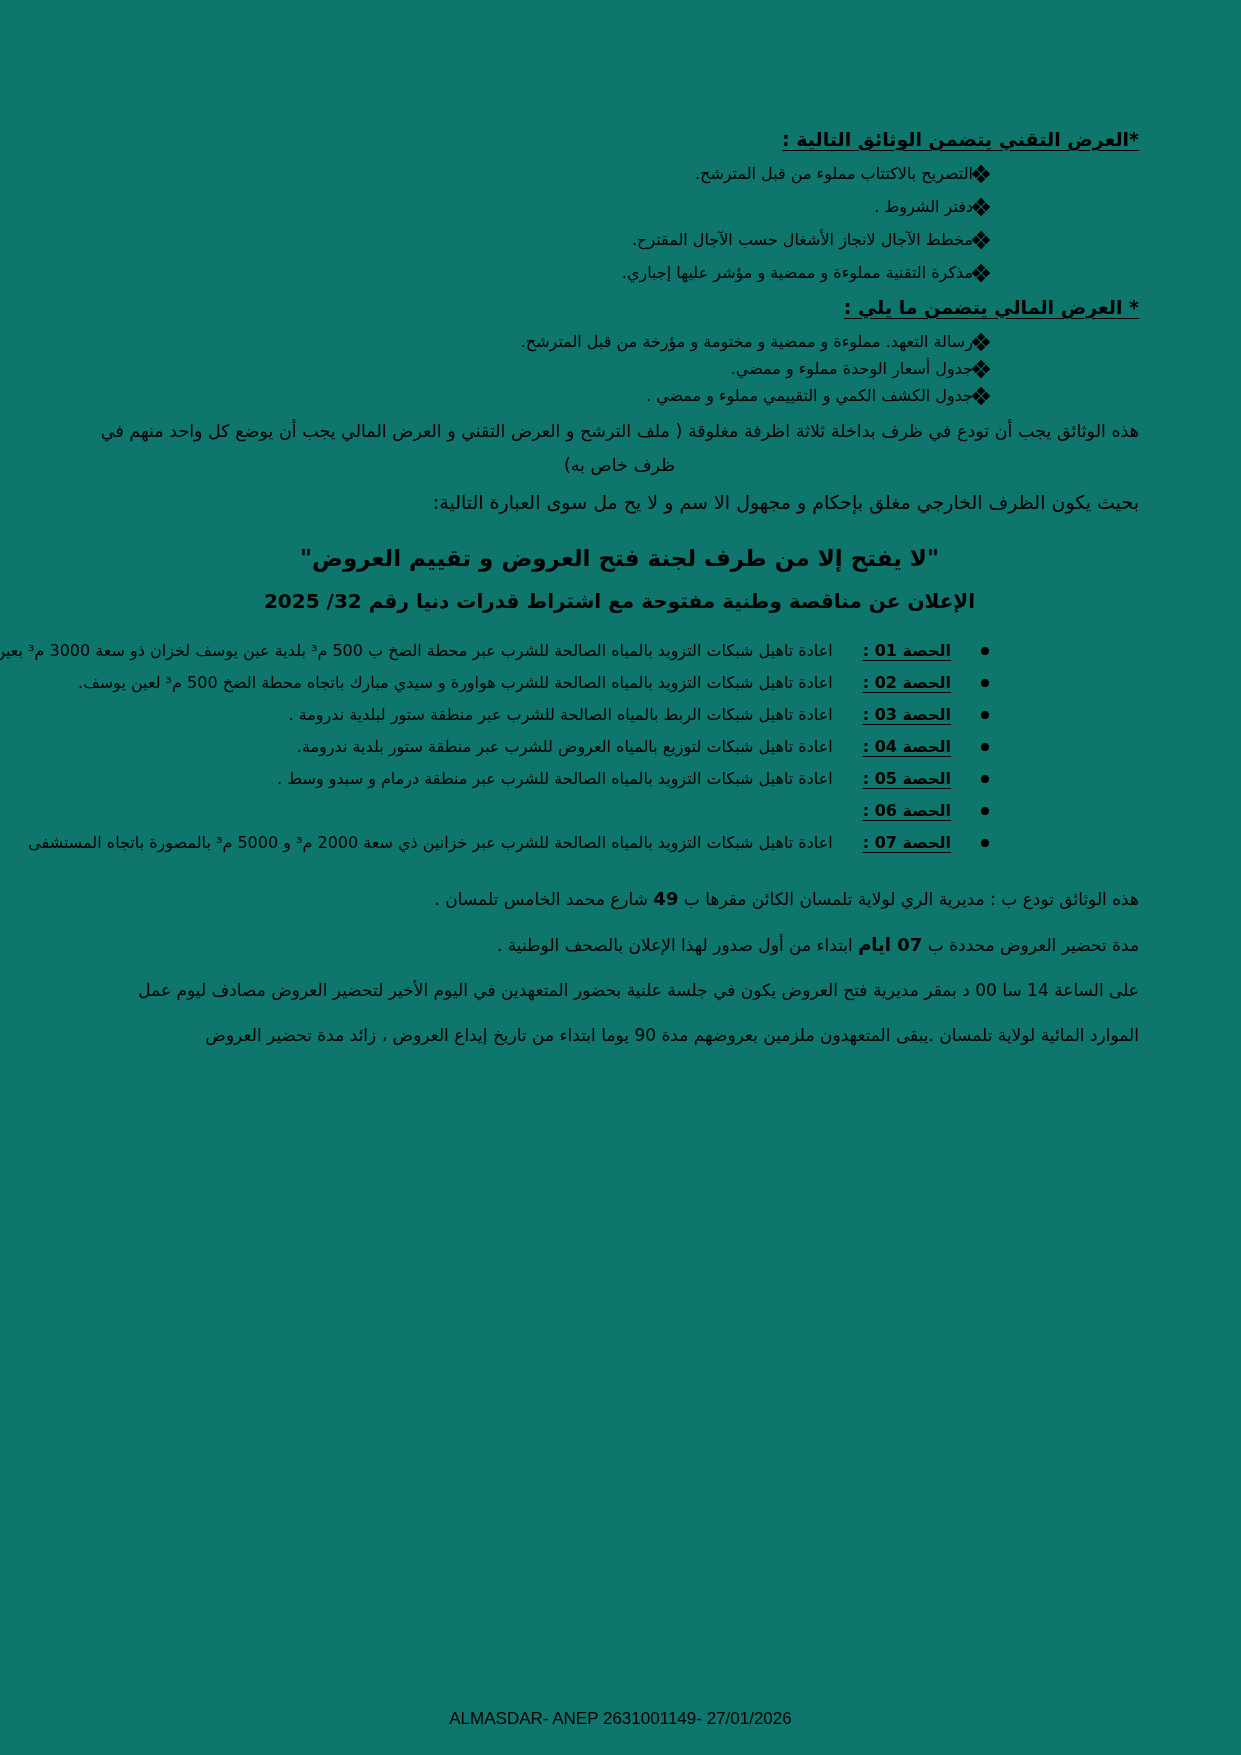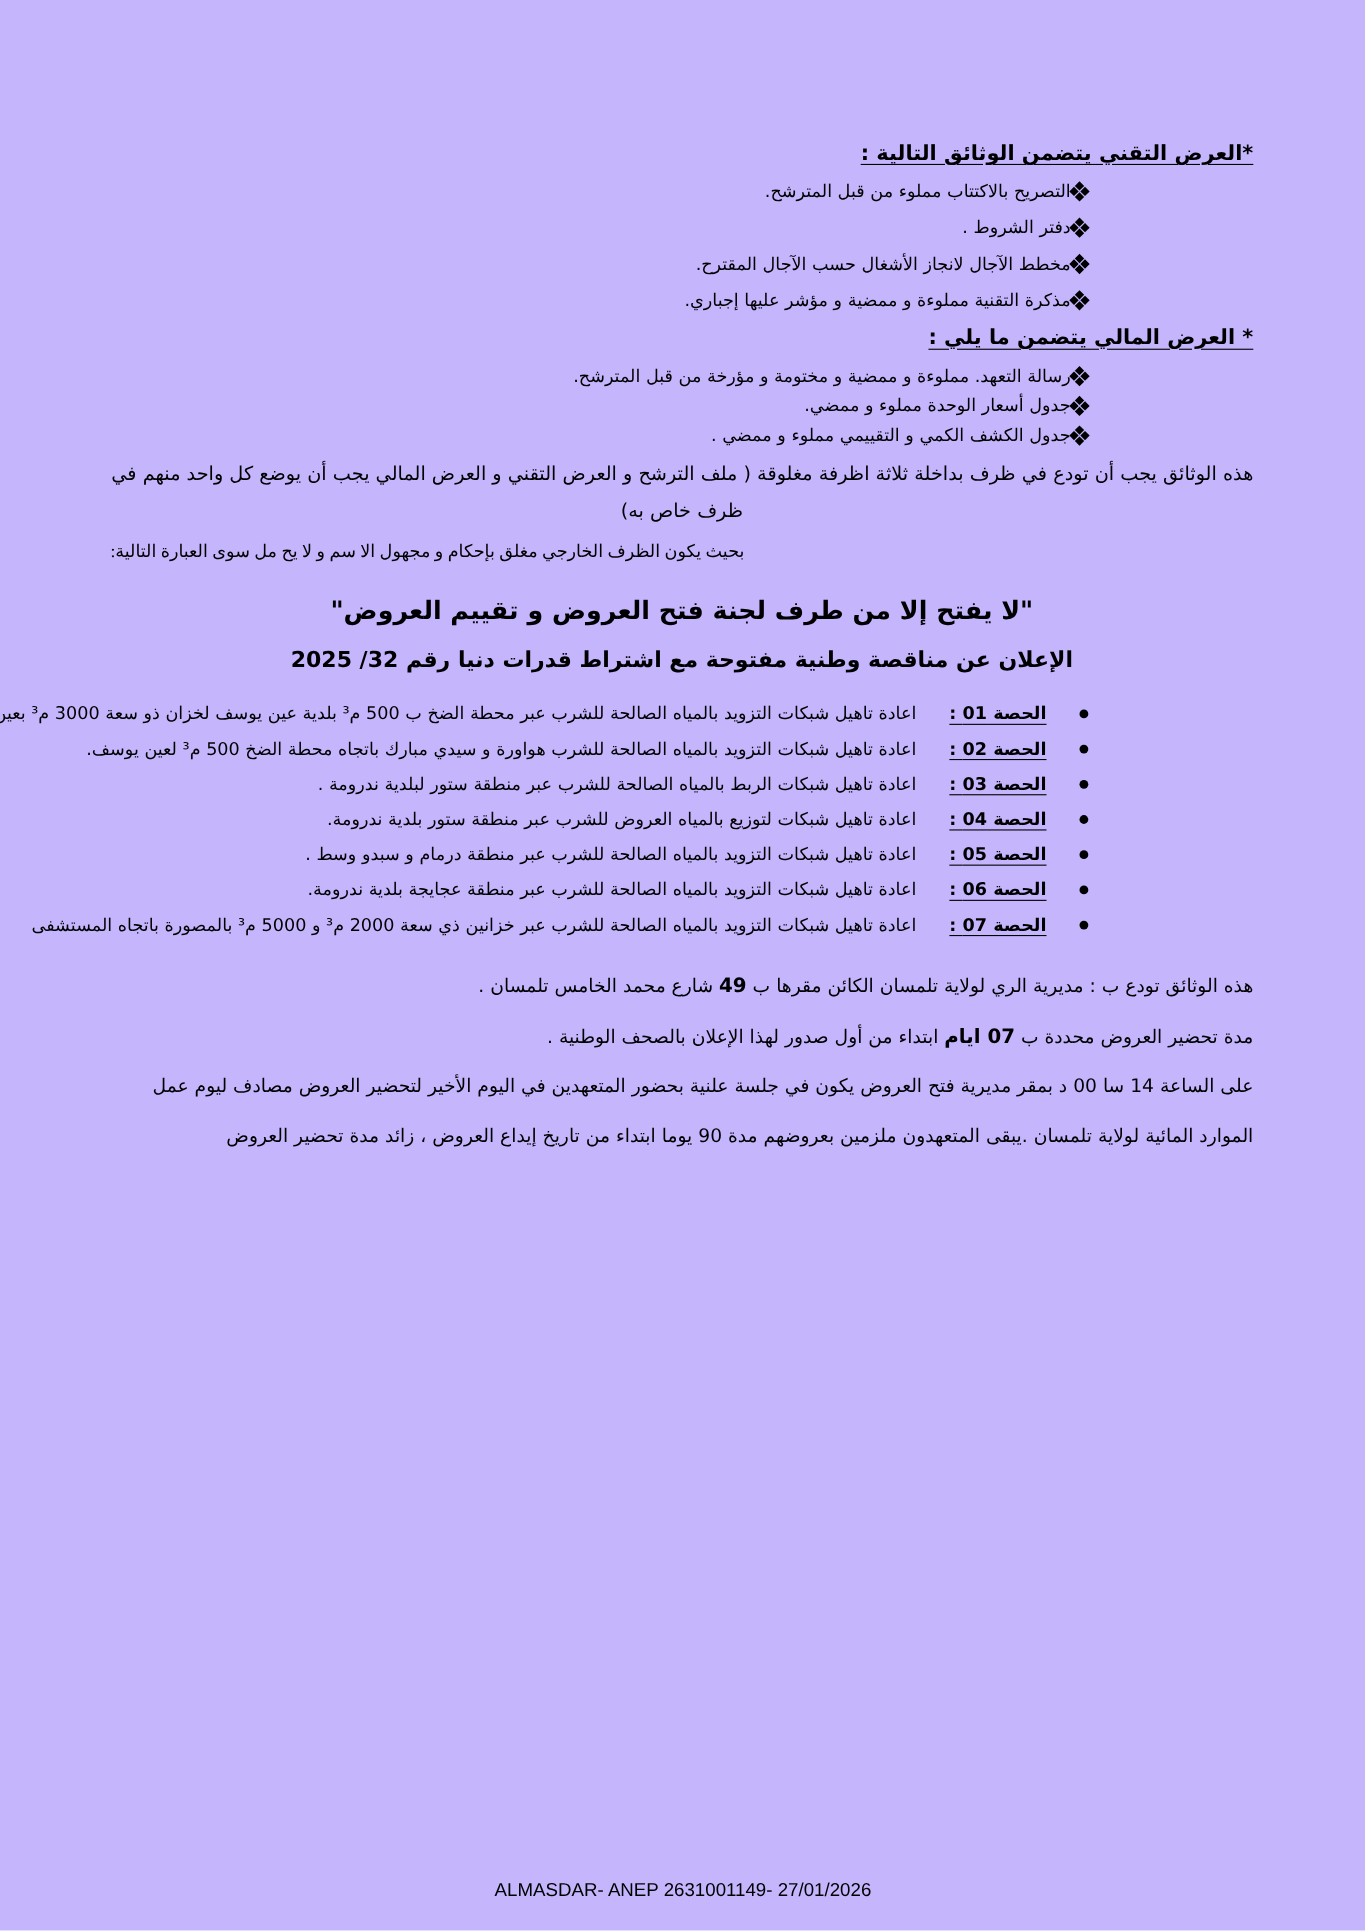--- a/index.html
+++ b/index.html
@@ -1,19 +1,19 @@
 <!DOCTYPE html>
 <html lang="ar"><head>
 <meta charset="utf-8">
 <style>
   html,body { margin:0; padding:0; background:#fff; }
   .page {
     position:relative;
     width:1241px; height:1755px;
-    background:#c4b5fd; color:#000;
+    background:#0f766e; color:#000;
     direction:rtl;
     font-family:"DejaVu Sans", sans-serif;
     overflow:hidden;
   }
   .content { padding:128px 102px 0 100px; }
 
   .sec-heading {
     font-size:19px; font-weight:bold;
     text-decoration:underline; text-underline-offset:4px;
     margin:0 0 14px 0; text-align:right;
@@ -29,21 +29,21 @@
   
   .diamond4 { position:relative; width:16px; height:16px; flex:none; }
   .diamond4 i { position:absolute; width:6px; height:6px; background:#000; transform:rotate(45deg); }
   .diamond4 i.t { left:5px; top:0; }
   .diamond4 i.b { left:5px; top:10px; }
   .diamond4 i.r { left:10px; top:5px; }
   .diamond4 i.l { left:0; top:5px; }
 
   .env-line1 { font-size:17.5px; margin:16px 0 0 0; text-align:right; white-space:nowrap; }
   .env-line2 { font-size:17.5px; margin:14px 0 0 0; text-align:center; }
-  .outer-note { font-size:16px; margin:16px 0 0 0; text-align:left;font-family:Liberation Serif, serif; }
+  .outer-note { font-size:19px; margin:16px 0 0 0; text-align:right; }
 
   .phrase {
     text-align:center; font-weight:bold; font-size:23px;
     margin:32px 0 0 0;
   }
   .tender-title {
     text-align:center; font-weight:bold; font-size:20px;
     margin:18px 0 0 0;
   }
 
@@ -173,21 +173,20 @@
         <span class="lot-desc">اعادة تاهيل شبكات لتوزيع بالمياه العروض للشرب عبر منطقة ستور بلدية ندرومة.</span>
       </div>
       <div class="lot">
         <span class="lot-bullet"></span>
         <span class="lot-label">الحصة 05 :</span>
         <span class="lot-desc">اعادة تاهيل شبكات التزويد بالمياه الصالحة للشرب عبر منطقة درمام و سبدو وسط .</span>
       </div>
       <div class="lot">
         <span class="lot-bullet"></span>
         <span class="lot-label">الحصة 06 :</span>
-        <span class="lot-desc">اعادة تاهيل شبكات التزويد بالمياه الصالحة للشرب عبر منطقة عجايجة بلدية ندرومة.</span>
       </div>
       <div class="lot">
         <span class="lot-bullet"></span>
         <span class="lot-label">الحصة 07 :</span>
         <span class="lot-desc">اعادة تاهيل شبكات التزويد بالمياه الصالحة للشرب عبر خزانين ذي سعة 2000 م³ و 5000 م³ بالمصورة باتجاه المستشفى</span>
       </div>
     </section>
 
     <section class="submission">
       <p><span>هذه الوثائق تودع ب : مديرية الري لولاية تلمسان الكائن مقرها ب </span><span class="num">49</span><span> شارع محمد الخامس تلمسان .</span></p>

